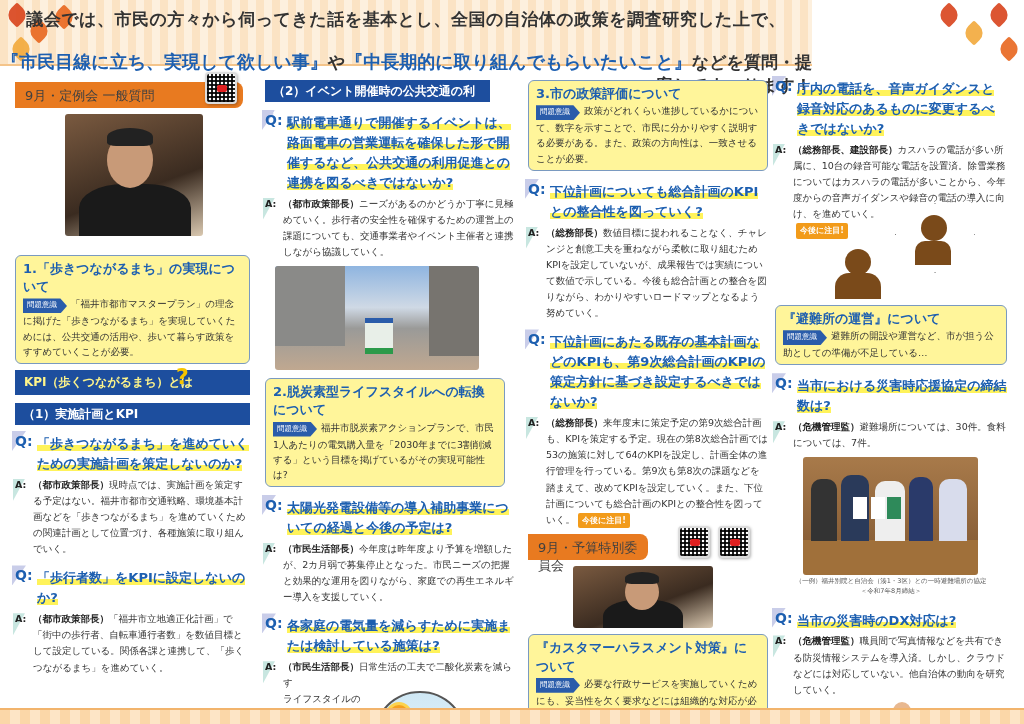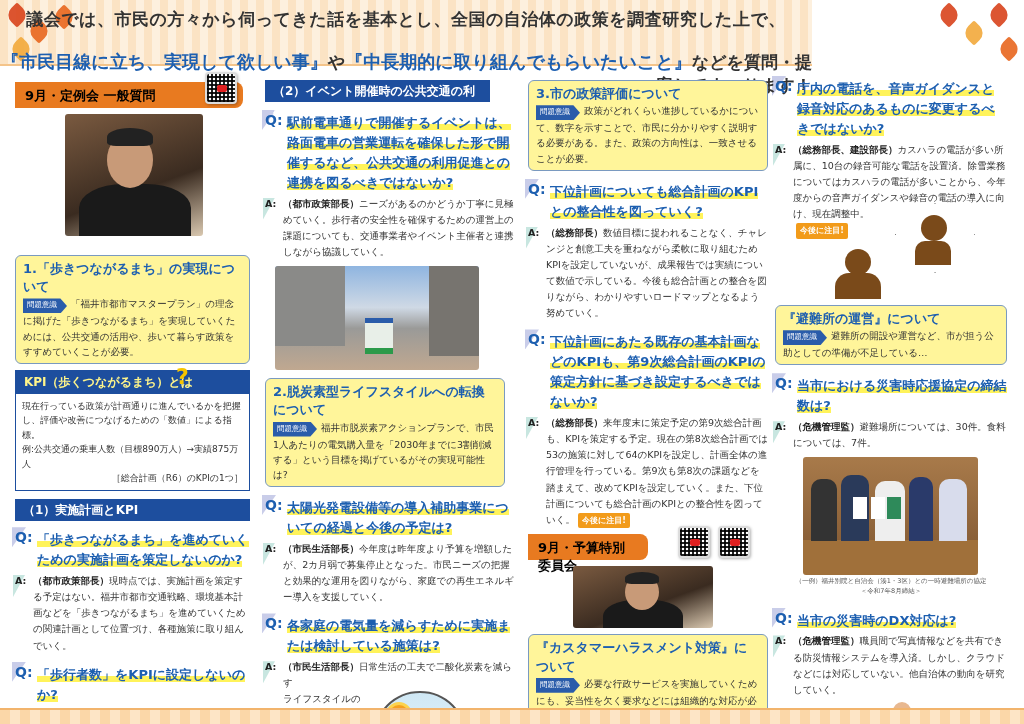--- a/index.html
+++ b/index.html
@@ -26,21 +26,21 @@
   .leaf.y { background: #f2a93b; }
   .leaf.r { background: #d8421c; }
 
   .col { position: absolute; top: 72px; }
   .c1 { left: 15px; width: 235px; }
   .c2 { left: 265px; width: 250px; }
   .c3 { left: 528px; width: 240px; }
   .c4 { left: 775px; width: 232px; }
 
   .section-tab {
-    background: #e87a20; color: #000000; font-weight: bold; font-size: 13px;
+    background: #e87a20; color: #404040; font-weight: normal; font-size: 13px;
     padding: 5px 10px; border-radius: 0 8px 8px 0; height: 26px;
     position: relative;
   }
   .qr {
     position: absolute; width: 32px; height: 32px; background: #fff;
     border: 2px solid #ddd; border-radius: 4px; box-shadow: 1px 1px 3px rgba(0,0,0,0.3);
     background-image: repeating-linear-gradient(0deg, #222 0 2px, #fff 2px 4px), repeating-linear-gradient(90deg, #222 0 2px, #fff 2px 4px);
     background-blend-mode: multiply;
   }
   .qr::after { content: ""; position: absolute; left: 10px; top: 11px; width: 10px; height: 7px; background: #e02020; border-radius: 2px; }
@@ -122,25 +122,20 @@
   </div>
   <div class="topic-box" style="margin-top:19px;">
     <div class="t-title">1.「歩きつながるまち」の実現について</div>
     <span class="tag">問題意識</span><span>「福井市都市マスタープラン」の理念に掲げた「歩きつながるまち」を実現していくためには、公共交通の活用や、歩いて暮らす政策をすすめていくことが必要。</span>
   </div>
   <div class="kpi-box" style="margin-top:6px;">
     <div class="kpi-head">
       <span>KPI（歩くつながるまち）とは</span>
       <span class="qmark">?</span>
     </div>
-    <div class="kpi-body">
-      <div>現在行っている政策が計画通りに進んでいるかを把握し、評価や改善につなげるための「数値」による指標。</div>
-      <div>例:公共交通の乗車人数（目標890万人）→実績875万人</div>
-      <div class="right">［総合計画（R6）のKPIの1つ］</div>
-    </div>
   </div>
   <div class="blue-bar" style="margin-top:8px;">（1）実施計画とKPI</div>
   <div class="q">
     <span class="q-mark">Q:</span>
     <span class="q-text">「歩きつながるまち」を進めていくための実施計画を策定しないのか?</span>
   </div>
   <div class="a">
     <span class="a-mark">A:</span>
     <span class="dept">（都市政策部長）</span><span>現時点では、実施計画を策定する予定はない。福井市都市交通戦略、環境基本計画などを「歩きつながるまち」を進めていくための関連計画として位置づけ、各種施策に取り組んでいく。</span>
   </div>
@@ -237,21 +232,21 @@
 
 </div>
 
 <div class="col c4">
   <div class="q" style="margin-top:6px;">
     <span class="q-mark">Q:</span>
     <span class="q-text">庁内の電話を、音声ガイダンスと録音対応のあるものに変更するべきではないか?</span>
   </div>
   <div class="a">
     <span class="a-mark">A:</span>
-    <span class="dept">（総務部長、建設部長）</span><span>カスハラの電話が多い所属に、10台の録音可能な電話を設置済。除雪業務についてはカスハラの電話が多いことから、今年度からの音声ガイダンスや録音の電話の導入に向け、現在調整中。</span>
+    <span class="dept">（総務部長、建設部長）</span><span>カスハラの電話が多い所属に、10台の録音可能な電話を設置済。除雪業務についてはカスハラの電話が多いことから、今年度からの音声ガイダンスや録音の電話の導入に向け、を進めていく。</span>
     <div><span class="attention">今後に注目!</span></div>
   </div>
   <div class="illus" style="height:60px;">
     <div style="position:absolute;left:120px;top:-36px;width:80px;height:70px;background:#fff;border:1.5px solid #333;clip-path:polygon(50% 0,62% 20%,85% 8%,80% 35%,100% 45%,80% 60%,92% 85%,65% 78%,50% 100%,38% 78%,10% 88%,20% 60%,0 45%,18% 32%,12% 8%,38% 20%);"></div>
     <div style="position:absolute;left:146px;top:-24px;width:26px;height:26px;border-radius:50%;background:#7a4a1a;"></div>
     <div style="position:absolute;left:140px;top:2px;width:36px;height:24px;background:#7a4a1a;border-radius:10px 10px 0 0;"></div>
     <div style="position:absolute;left:70px;top:10px;width:26px;height:26px;border-radius:50%;background:#7a4a1a;"></div>
     <div style="position:absolute;left:60px;top:34px;width:46px;height:26px;background:#7a4a1a;border-radius:14px 14px 0 0;"></div>
   </div>
   <div class="topic-box" style="margin-top:6px;">

